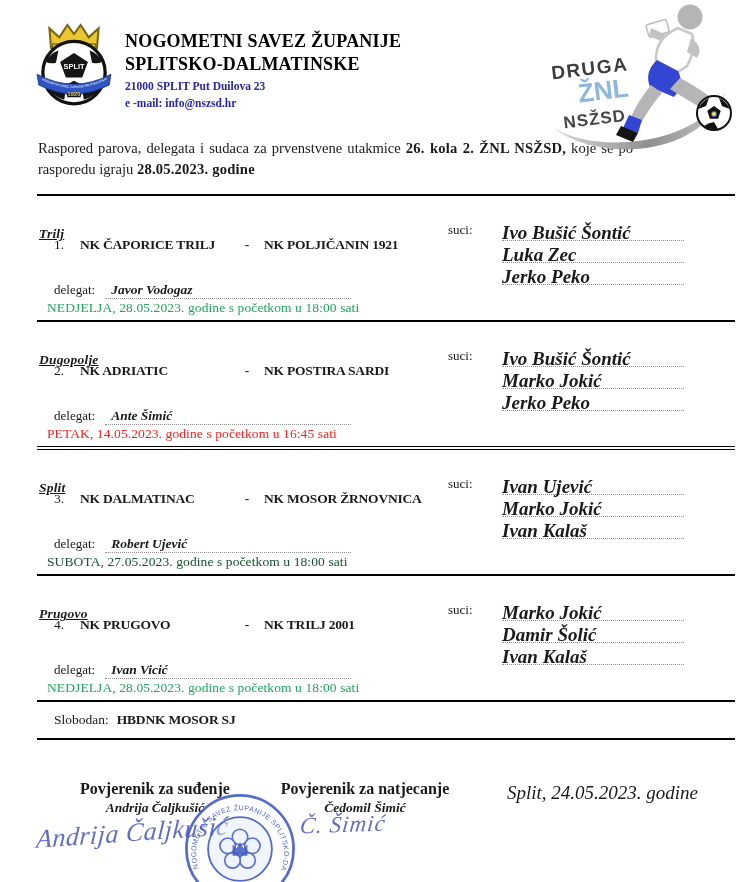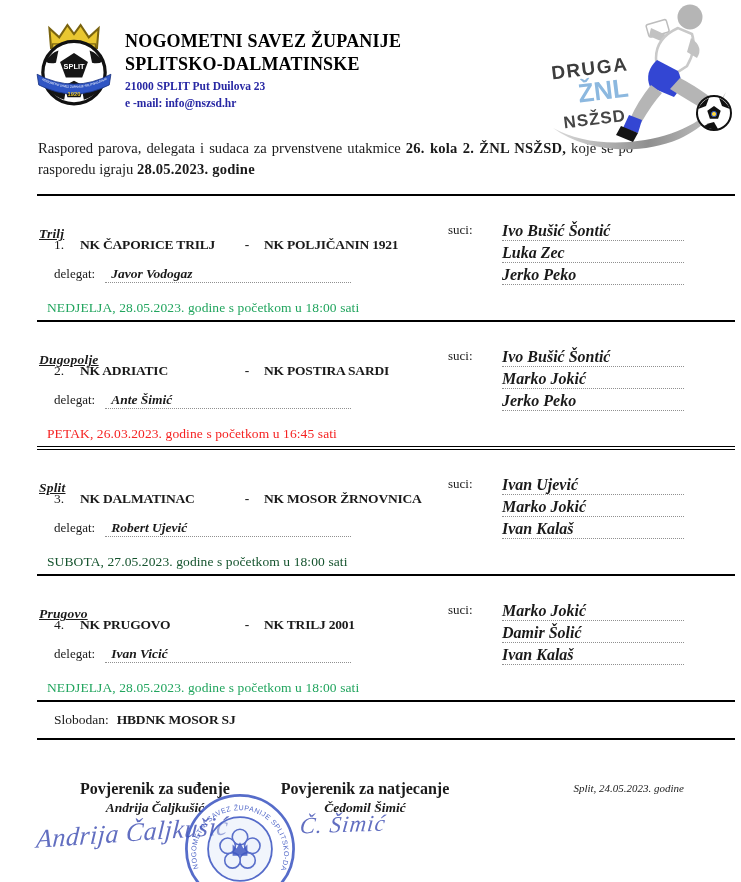--- a/index.html
+++ b/index.html
@@ -25,40 +25,40 @@
   .venue{position:absolute;top:30px;left:2px;font-size:13.5px;font-weight:bold;font-style:italic;
          text-decoration:underline;letter-spacing:.2px;}
   .match-row{position:absolute;top:41px;left:17px;display:grid;
              grid-template-columns:26px 150px 34px auto;font-size:13.5px;}
   .num{font-weight:normal;}
   .team{font-weight:bold;letter-spacing:-.2px;white-space:nowrap;}
   .dash{font-weight:bold;text-align:center;}
   .suci{position:absolute;top:26px;left:411px;display:flex;font-size:13px;}
   .suci-label{width:54px;}
   .ref-list{width:182px;}
-  .ref{font-size:16px;font-weight:bold;font-style:italic;border-bottom:1px dotted #909090;
+  .ref{font-size:19px;font-weight:bold;font-style:italic;border-bottom:1px dotted #909090;
        height:17px;padding-bottom:1px;margin-bottom:3px;white-space:nowrap;}
-  .delegat-row{position:absolute;top:70px;left:17px;font-size:13px;}
+  .delegat-row{position:absolute;top:86px;left:17px;font-size:13px;}
   .delegat-name{display:inline-block;width:240px;margin-left:10px;padding-left:6px;
                 font-size:13.5px;font-weight:bold;font-style:italic;border-bottom:1px dotted #909090;}
   .schedule{position:absolute;top:104px;left:10px;font-size:13.5px;letter-spacing:.1px;}
 
   
   .free-row{margin:0 6px 0 37px;height:36px;border-top:2px solid #000;border-bottom:2px solid #000;
             display:flex;align-items:center;padding-left:17px;font-size:13.5px;}
   .free-team{font-weight:bold;margin-left:8px;letter-spacing:-.2px;}
 
   
   .footer{position:relative;margin-top:40px;height:120px;}
   .commissioner{position:absolute;text-align:center;}
   .comm-left{left:50px;width:210px;top:0;}
   .comm-center{left:255px;width:220px;top:0;}
   .comm-title{font-size:16px;font-weight:bold;}
   .comm-name{font-size:13.5px;font-weight:bold;font-style:italic;margin-top:2px;}
-  .place-date{position:absolute;right:57px;top:2px;font-size:11px;font-style:italic;}
+  .place-date{position:absolute;right:43px;top:2px;font-size:19px;font-style:italic;}
   .sig{position:absolute;font-style:italic;color:#4655b6;opacity:.85;white-space:nowrap;}
   .sig-left{left:36px;top:38px;font-size:26px;transform:rotate(-4deg) skewX(-8deg);letter-spacing:.5px;}
   .sig-center{left:300px;top:32px;font-size:23px;transform:rotate(-2deg) skewX(-8deg);letter-spacing:1px;}
   .stamp{position:absolute;left:183px;top:12px;}
 </style>
 </head>
 <body>
 
 <div class="page">
 
@@ -177,21 +177,21 @@
         <span class="suci-label">suci:</span>
         <div class="ref-list">
           <div class="ref">Ivo Bušić Šontić</div>
           <div class="ref">Marko Jokić</div>
           <div class="ref">Jerko Peko</div>
         </div>
       </div>
       <div class="delegat-row">
         <span>delegat:</span><span class="delegat-name">Ante Šimić</span>
       </div>
-      <div class="schedule" style="color: rgb(245, 35, 34);">PETAK, 26.03.2023. godine s početkom u 16:45 sati</div>
+      <div class="schedule" style="color: rgb(245, 35, 34);">PETAK, 14.05.2023. godine s početkom u 16:45 sati</div>
     </section>
 
     <section class="match-section rule-double">
       <div class="venue">Split</div>
       <div class="match-row">
         <span class="num">3.</span>
         <span class="team">NK DALMATINAC</span>
         <span class="dash">-</span>
         <span class="team">NK MOSOR ŽRNOVNICA</span>
       </div>

